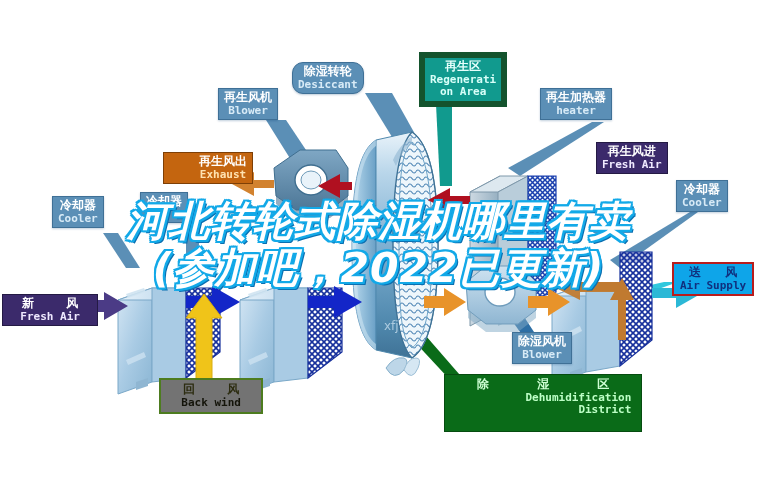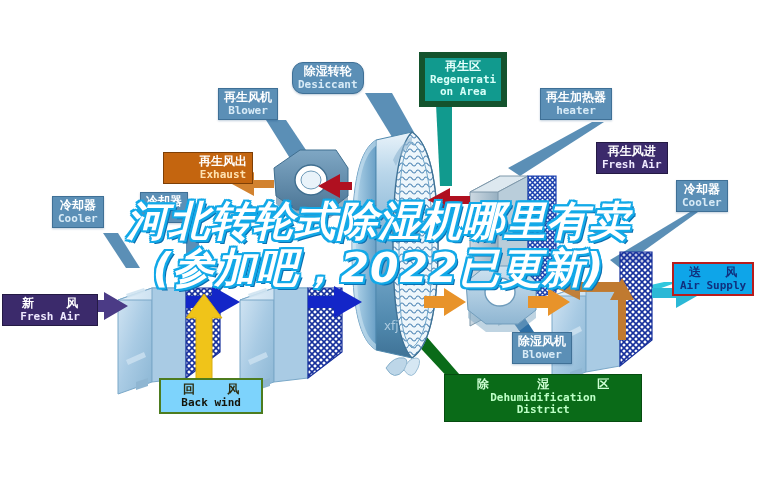--- a/index.html
+++ b/index.html
@@ -89,21 +89,21 @@
   
   .lbl.green{
     background:#0a6b18;
     border:1px solid #064c10;
   }
   .lbl.green .cn{color:#cfffd4;}
   .lbl.green .en{color:#bdffc6;}
 
   
   .lbl.yellow{
-    background:#7dd3fc;
+    background:#737373;
     border:2px solid #4d7c1f;
   }
   .lbl.yellow .cn{color:#2c2c10;}
   .lbl.yellow .en{color:#14140a;}
 
   .lbl .cn.wide{letter-spacing:14px;text-indent:14px;}
   .lbl .cn.wide2{letter-spacing:22px;text-indent:22px;}
   .lbl .cn.wide3{letter-spacing:10px;text-indent:10px;}
 
   
@@ -391,21 +391,21 @@
   <div class="lbl cyan" style="left:672px;top:262px;">
     <span class="cn wide3">送  风</span>
     <span class="en">Air Supply</span>
   </div>
 
   <div class="lbl blue" style="left:512px;top:332px;">
     <span class="cn">除湿风机</span>
     <span class="en">Blower</span>
   </div>
 
-  <div class="lbl green" style="left:444px;top:374px;padding:3px 10px 5px 10px;">
+  <div class="lbl green" style="left:444px;top:374px;padding:3px 10px 15px 10px;text-align:right;">
     <span class="cn wide2">除  湿  区</span>
     <span class="en">Dehumidification</span>
     <span class="en">District</span>
   </div>
 
   <div class="lbl yellow" style="left:159px;top:378px;padding:3px 8px 4px 8px;">
     <span class="cn wide">回  风</span>
     <span class="en">Back wind</span>
   </div>
 

